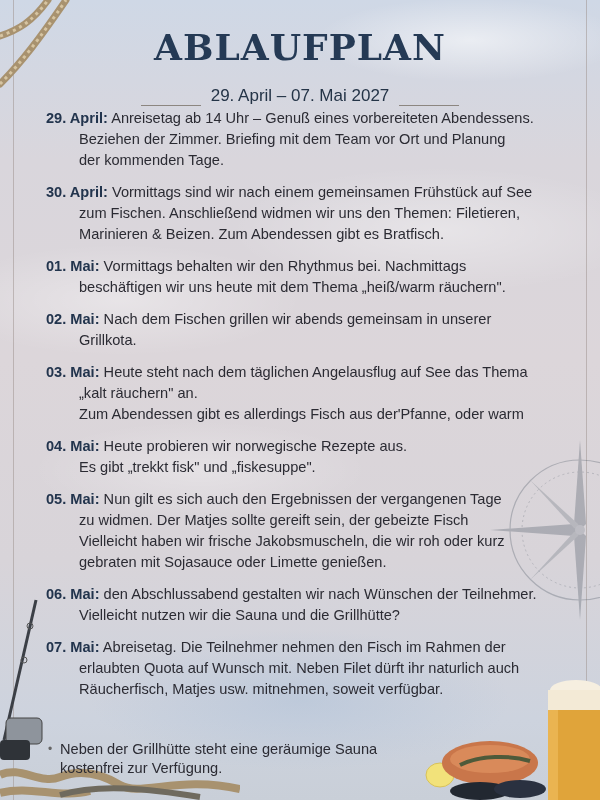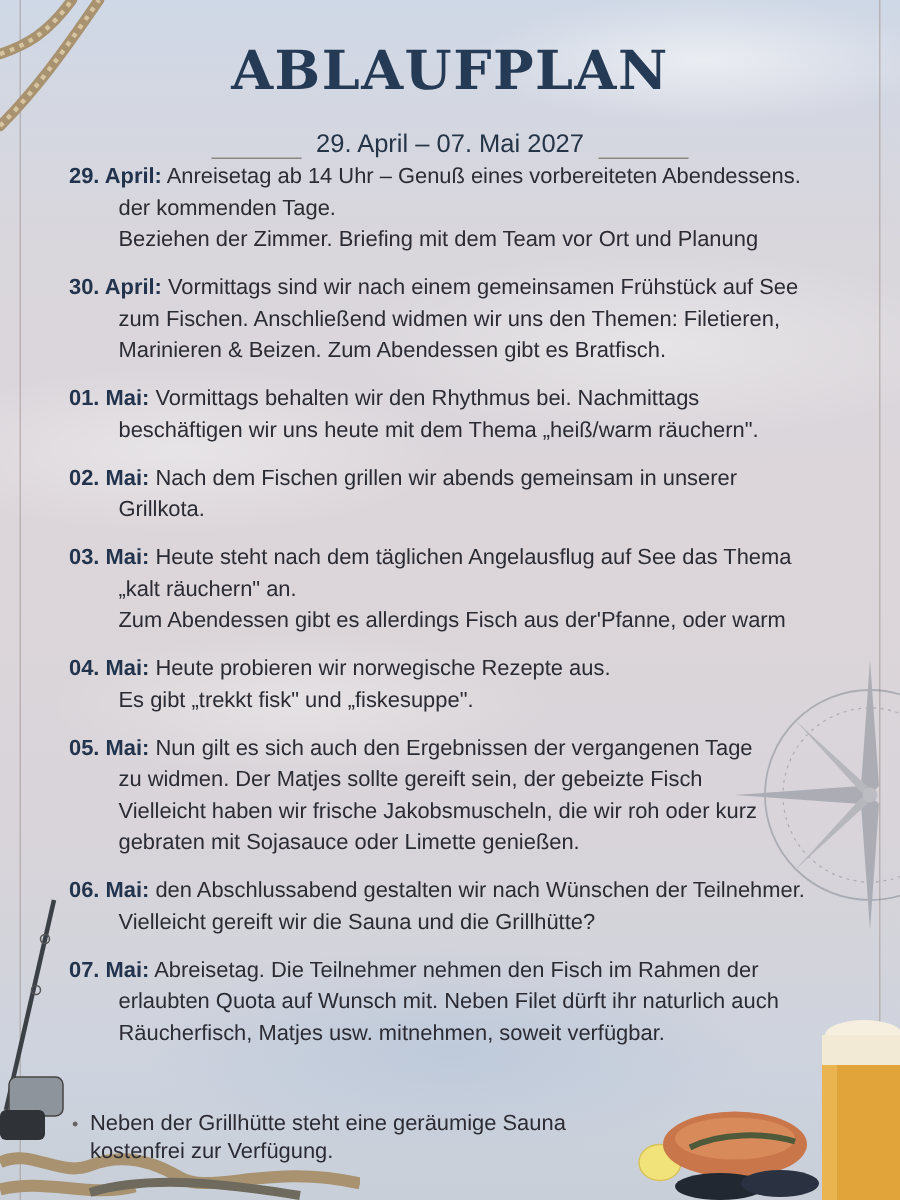--- a/index.html
+++ b/index.html
@@ -186,22 +186,22 @@
   <polygon points="20,110 104,104 110,110 104,116" fill="#5a6470"></polygon>
   <polygon points="60,60 108,104 110,110 104,108" fill="#7a828c"></polygon>
   <polygon points="60,160 108,116 110,110 104,112" fill="#7a828c"></polygon>
   <circle cx="110" cy="110" r="5" fill="#8a929c"></circle>
 </svg>
 
 <div class="schedule">
   <div class="entry">
     <span class="day">29. April:</span>
     <span>Anreisetag ab 14 Uhr – Genuß eines vorbereiteten Abendessens.</span>
+    <span class="line">Beziehen der Zimmer. Briefing mit dem Team vor Ort und Planung</span>
     <span class="line">der kommenden Tage.</span>
-    <span class="line">Beziehen der Zimmer. Briefing mit dem Team vor Ort und Planung</span>
   </div>
   <div class="entry">
     <span class="day">30. April:</span>
     <span>Vormittags sind wir nach einem gemeinsamen Frühstück auf See</span>
     <span class="line">zum Fischen. Anschließend widmen wir uns den Themen: Filetieren,</span>
     <span class="line">Marinieren &amp; Beizen. Zum Abendessen gibt es Bratfisch.</span>
   </div>
   <div class="entry">
     <span class="day">01. Mai:</span>
     <span>Vormittags behalten wir den Rhythmus bei. Nachmittags</span>
@@ -226,21 +226,21 @@
   <div class="entry">
     <span class="day">05. Mai:</span>
     <span>Nun gilt es sich auch den Ergebnissen der vergangenen Tage</span>
     <span class="line">zu widmen. Der Matjes sollte gereift sein, der gebeizte Fisch</span>
     <span class="line">Vielleicht haben wir frische Jakobsmuscheln, die wir roh oder kurz</span>
     <span class="line">gebraten mit Sojasauce oder Limette genießen.</span>
   </div>
   <div class="entry">
     <span class="day">06. Mai:</span>
     <span>den Abschlussabend gestalten wir nach Wünschen der Teilnehmer.</span>
-    <span class="line">Vielleicht gereift wir die Sauna und die Grillhütte?</span>
+    <span class="line">Vielleicht nutzen wir die Sauna und die Grillhütte?</span>
   </div>
   <div class="entry">
     <span class="day">07. Mai:</span>
     <span>Abreisetag. Die Teilnehmer nehmen den Fisch im Rahmen der</span>
     <span class="line">erlaubten Quota auf Wunsch mit. Neben Filet dürft ihr naturlich auch</span>
     <span class="line">Räucherfisch, Matjes usw. mitnehmen, soweit verfügbar.</span>
   </div>
 </div>
 
 <svg class="rod" viewBox="0 0 60 210">

